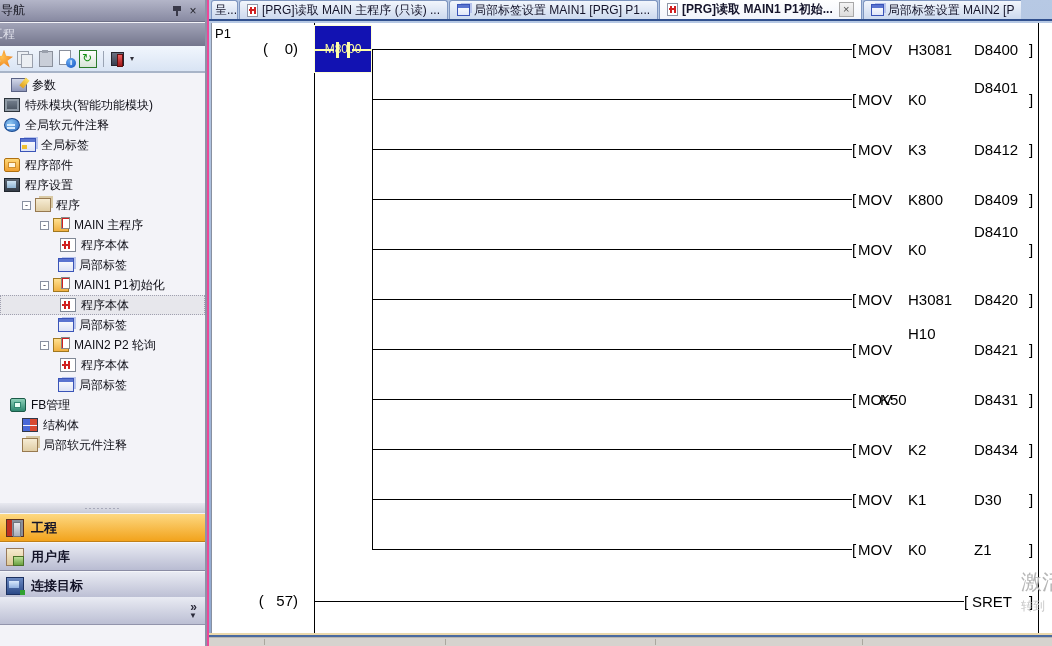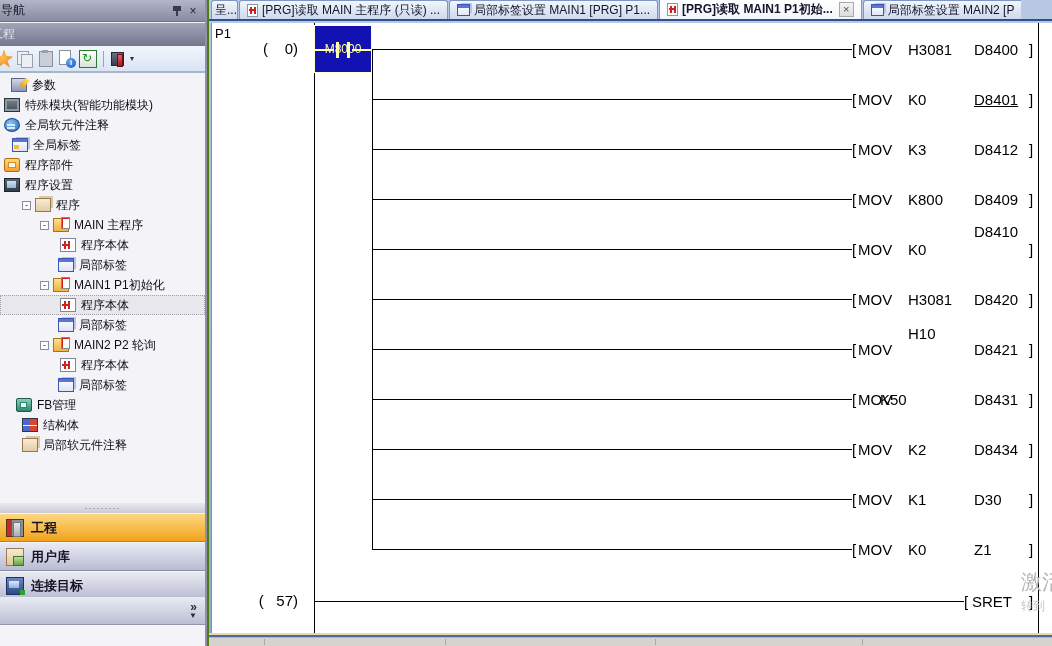--- a/index.html
+++ b/index.html
@@ -1,16 +1,16 @@
 <!DOCTYPE html>
 <html><head>
 <meta charset="utf-8">
 <style>
   html,body{margin:0;padding:0;background:#cfd2d8;font-family:"Liberation Sans",sans-serif;}
-  .app{position:relative;width:1052px;height:646px;overflow:hidden;background:#4d7c0f;}
+  .app{position:relative;width:1052px;height:646px;overflow:hidden;background:#ec4899;}
   
   .nav{position:absolute;left:0;top:0;width:207px;height:646px;background:#f3f3f8;border-right:2px solid #8f91a8;box-sizing:border-box;}
   .nav-titlebar{position:absolute;left:0;top:0;width:100%;height:22px;background:linear-gradient(#b3b5c8,#888aa2);display:flex;align-items:center;box-sizing:border-box;padding:0 4px;border-bottom:1px solid #6f7188;}
   .nav-title{font-size:12px;color:#15151f;margin-left:-3px;flex:1;white-space:nowrap;}
   .winbtn{width:16px;height:15px;display:flex;align-items:center;justify-content:center;color:#26262e;font-size:12px;line-height:1;cursor:default;}
   .pin{position:relative;width:10px;height:12px;}
   .pin::before{content:"";position:absolute;left:1px;top:1px;width:8px;height:5px;background:#3a3a4a;}
   .pin::after{content:"";position:absolute;left:4px;top:6px;width:2px;height:5px;background:#3a3a4a;}
   .nav-subtitle{position:absolute;left:0;top:23px;width:100%;height:23px;background:linear-gradient(#a2a4b8,#74768d);display:flex;align-items:center;border-bottom:1px solid #62647a;}
   .nav-subtitle span{font-size:12px;color:#dfe0ea;margin-left:-9px;white-space:nowrap;}
@@ -144,21 +144,21 @@
           <span class="tree-label">参数</span>
         </div>
         <div class="tree-row" style="padding-left: 4px;">
           <span class="ti ti-special-module"></span>
           <span class="tree-label">特殊模块(智能功能模块)</span>
         </div>
         <div class="tree-row" style="padding-left: 4px;">
           <span class="ti ti-global-comment"></span>
           <span class="tree-label">全局软元件注释</span>
         </div>
-        <div class="tree-row" style="padding-left: 12px;">
+        <div class="tree-row" style="padding-left: 20px;">
           <span class="ti ti-global-label"></span>
           <span class="tree-label">全局标签</span>
         </div>
         <div class="tree-row" style="padding-left: 4px;">
           <span class="ti ti-program-parts"></span>
           <span class="tree-label">程序部件</span>
         </div>
         <div class="tree-row" style="padding-left: 4px;">
           <span class="ti ti-program-setting"></span>
           <span class="tree-label">程序设置</span>
@@ -200,21 +200,21 @@
           <span class="tree-label">MAIN2 P2 轮询</span>
         </div>
         <div class="tree-row" style="padding-left: 58px;">
           <span class="ti ti-program-body"></span>
           <span class="tree-label">程序本体</span>
         </div>
         <div class="tree-row" style="padding-left: 58px;">
           <span class="ti ti-local-label"></span>
           <span class="tree-label">局部标签</span>
         </div>
-        <div class="tree-row" style="padding-left: 16px;">
+        <div class="tree-row" style="padding-left: 10px;">
           <span class="ti ti-fb-manage"></span>
           <span class="tree-label">FB管理</span>
         </div>
         <div class="tree-row" style="padding-left: 22px;">
           <span class="ti ti-struct"></span>
           <span class="tree-label">结构体</span>
         </div>
         <div class="tree-row" style="padding-left: 22px;">
           <span class="ti ti-local-comment"></span>
           <span class="tree-label">局部软元件注释</span>
@@ -289,21 +289,21 @@
             <span class="lad-text" style="left: 646px; top: 18px;">MOV</span>
             <span class="lad-text" style="left: 696px; top: 18px;">H3081</span>
             <span class="lad-text" style="left: 762px; top: 18px;">D8400</span>
             <span class="lad-text" style="left: 817px; top: 18px;">]</span>
           </div>
           <div>
             <div class="wire" style="left: 161px; top: 76px; width: 479px;"></div>
             <span class="lad-text" style="left: 640px; top: 68px;">[</span>
             <span class="lad-text" style="left: 646px; top: 68px;">MOV</span>
             <span class="lad-text" style="left: 696px; top: 68px;">K0</span>
-            <span class="lad-text" style="left: 762px; top: 68px; text-decoration: underline;">D8401</span>
+            <span class="lad-text" style="left: 762px; top: 56px;">D8401</span>
             <span class="lad-text" style="left: 817px; top: 68px;">]</span>
           </div>
           <div>
             <div class="wire" style="left: 161px; top: 126px; width: 479px;"></div>
             <span class="lad-text" style="left: 640px; top: 118px;">[</span>
             <span class="lad-text" style="left: 646px; top: 118px;">MOV</span>
             <span class="lad-text" style="left: 696px; top: 118px;">K3</span>
             <span class="lad-text" style="left: 762px; top: 118px;">D8412</span>
             <span class="lad-text" style="left: 817px; top: 118px;">]</span>
           </div>

